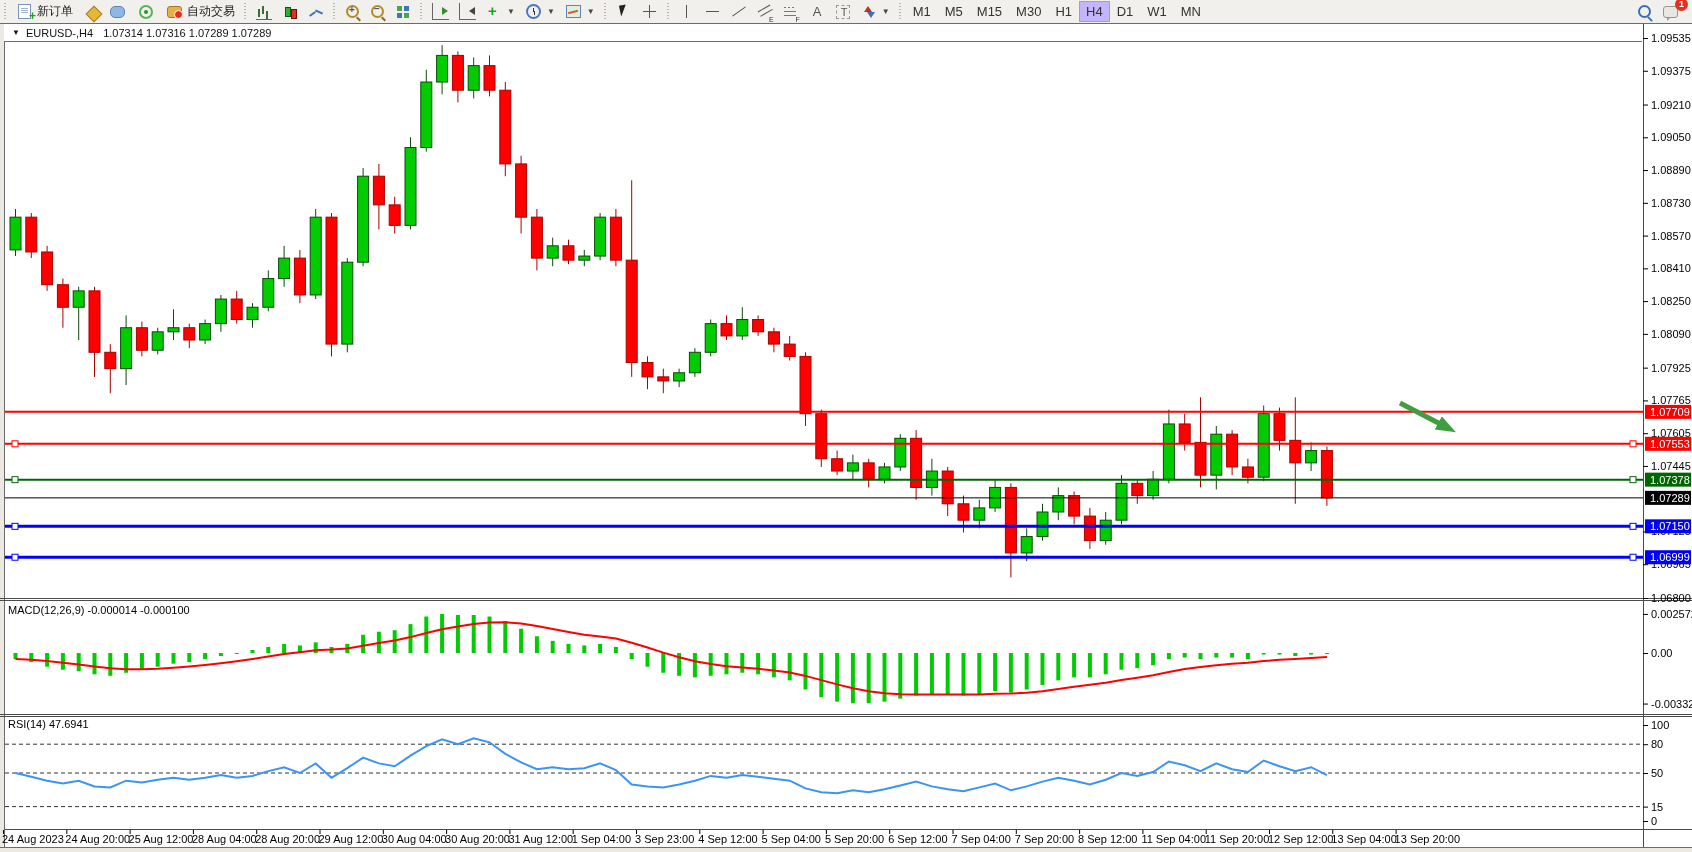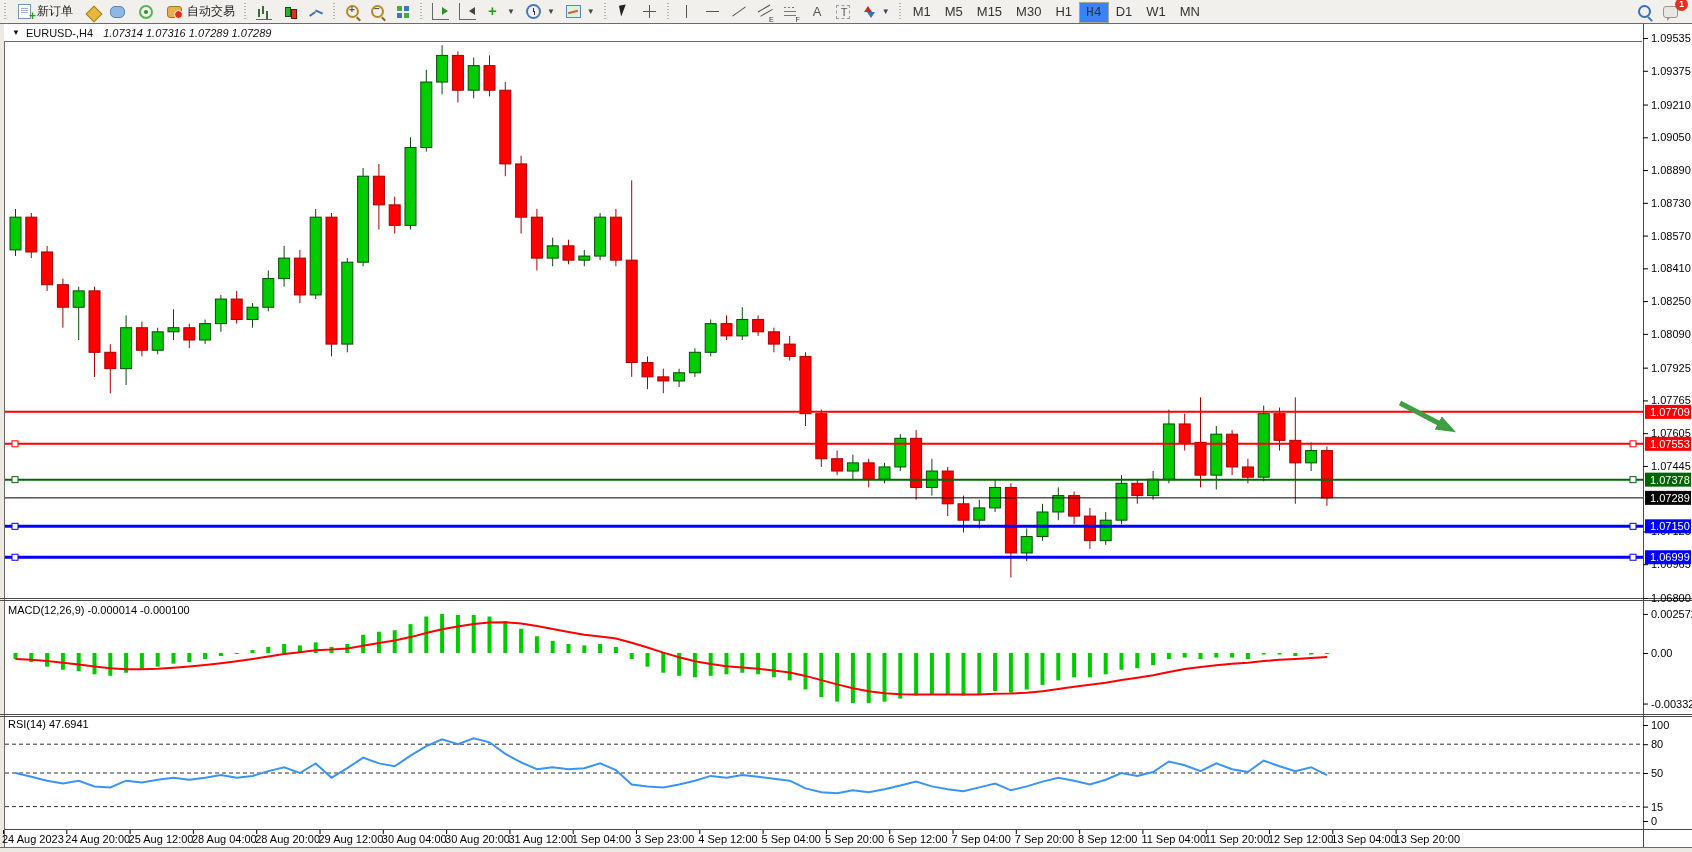--- a/index.html
+++ b/index.html
@@ -11,21 +11,21 @@
     background:repeating-linear-gradient(#b9b5aa 0 1px,transparent 1px 3px);
     background-size:2px 100%;background-repeat:repeat-y;background-position:1px 0;}
   .tbtn{display:inline-flex;align-items:center;gap:4px;height:21px;padding:0 3px;margin:0 1px;
     border:1px solid transparent;background:none;font-family:"Liberation Sans",sans-serif;
     font-size:12px;color:#222;cursor:default;}
   .tbtn .lbl{white-space:nowrap;}
   .ic{width:16px;height:16px;display:inline-block;position:relative;flex:none;}
   .caret{font-size:8px;color:#444;margin-left:1px;}
   .tf{font-size:13px;color:#333;padding:2px 6px;margin:0;border:1px solid transparent;background:none;
       font-family:"Liberation Sans",sans-serif;}
-  .tf.active{background:#3b82f6;border:1px solid #a8a496;font-family:Liberation Mono, monospace;}
+  .tf.active{background:#c4b5fd;border:1px solid #a8a496;}
   .tb-right{margin-left:auto;display:flex;align-items:center;margin-right:8px;}
   .badge{position:absolute;top:-4px;right:-6px;background:#e33022;color:#fff;font-size:9px;
     width:13px;height:13px;border-radius:7px;text-align:center;line-height:13px;font-weight:bold;}
   
   .i-doc{background:#fff;border:1px solid #7a93b8;width:11px;height:13px;margin:1px 2px;}
   .i-doc::before{content:"";position:absolute;left:2px;top:3px;width:7px;height:1px;background:#9db3cf;
      box-shadow:0 2px 0 #9db3cf,0 4px 0 #9db3cf;}
   .i-doc::after{content:"+";position:absolute;right:-6px;bottom:-5px;color:#1f9e1f;font-weight:bold;font-size:12px;}
   .i-diamond{width:10px;height:10px;background:#e7b73c;border:1px solid #a5801f;transform:rotate(45deg);margin:2px 3px;}
   .i-cloud{width:13px;height:10px;background:#8fb7e4;border:1px solid #5d86b5;border-radius:5px;margin:3px 1px;}
@@ -81,21 +81,21 @@
   .i-search{width:9px;height:9px;border:2px solid #3a6fb5;border-radius:50%;margin:1px;}
   .i-search::after{content:"";position:absolute;right:-4px;bottom:-4px;width:6px;height:2px;background:#3a6fb5;transform:rotate(45deg);}
   .i-chat{width:13px;height:10px;background:#e9e7e2;border:1px solid #9a968c;border-radius:3px;margin:2px 1px;}
   .i-chat::after{content:"";position:absolute;left:3px;bottom:-4px;width:0;height:0;
      border-top:4px solid #9a968c;border-right:4px solid transparent;}
   
   .win-topline{position:absolute;top:23px;left:0;width:1692px;height:1px;background:#6b6b6b;}
   .chart-titlebar{position:absolute;top:24px;left:4px;width:1638px;height:17px;background:#ffffff;
     border-bottom:1px solid #6b6b6b;display:flex;align-items:center;font-size:11px;color:#111;z-index:5;}
   .chart-titlebar .dd{font-size:8px;margin:0 6px 0 8px;color:#111;}
-  .chart-titlebar .quotes{margin-left:10px;font-style:italic;}
+  .chart-titlebar .quotes{margin-left:10px;}
   #chart-svg{position:absolute;top:24px;left:0;}
   .win-leftline{position:absolute;top:23px;left:4px;width:1px;height:824px;background:#6b6b6b;}
 </style>
 </head>
 <body>
 
 <div class="toolbar">
   <span class="grip"></span>
   <button class="tbtn">
     <span class="ic i-doc"></span>

